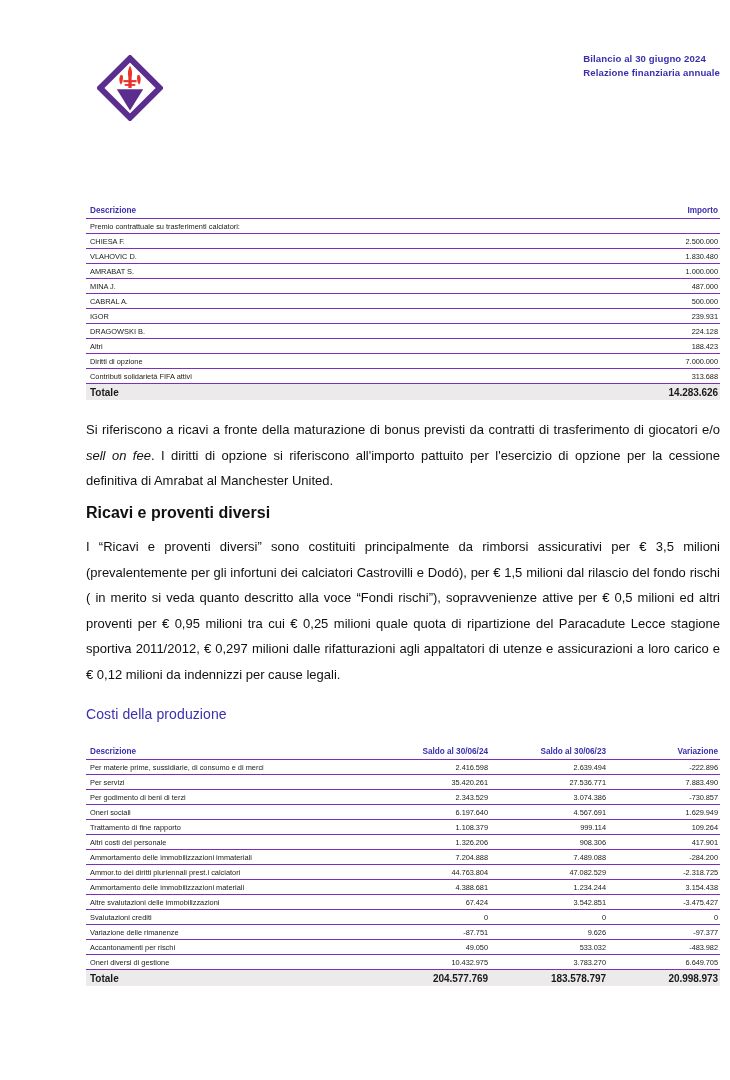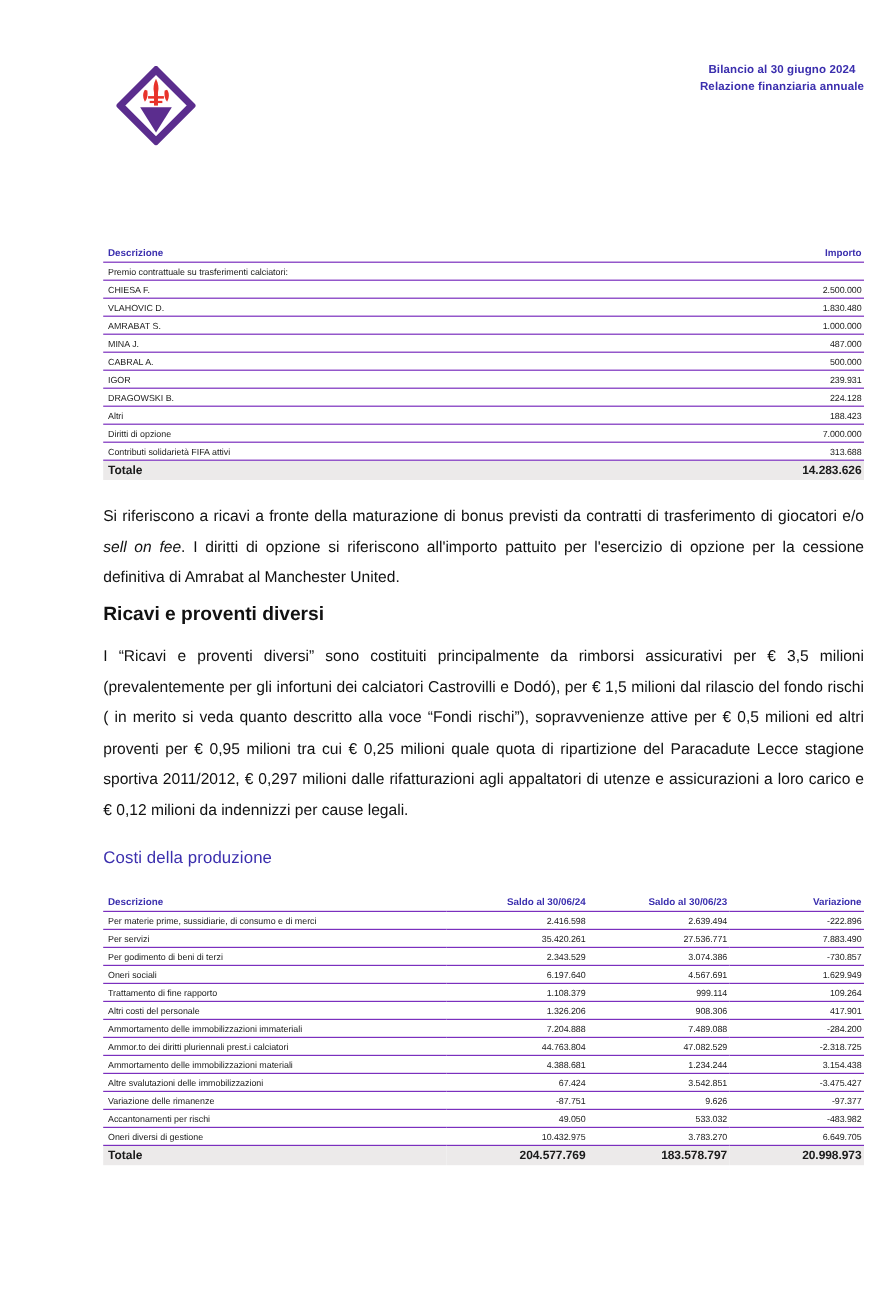--- a/index.html
+++ b/index.html
@@ -29,21 +29,21 @@
     position: absolute;
     left: 97px;
     top: 3px;
     width: 66px;
     height: 66px;
   }
   .header-text {
     position: absolute;
     right: 10px;
     top: 0px;
-    text-align: center;
+    text-align: left;
     color: #3b2fae;
     font-size: 9.6px;
     font-weight: bold;
     line-height: 14px;
     letter-spacing: 0.1px;
   }
 
   
   .tbl {
     position: absolute;
@@ -283,20 +283,26 @@
           <td>1.234.244</td>
           <td>3.154.438</td>
         </tr>
         <tr>
           <td class="left">Altre svalutazioni delle immobilizzazioni</td>
           <td>67.424</td>
           <td>3.542.851</td>
           <td>-3.475.427</td>
         </tr>
         <tr>
+          <td class="left">Svalutazioni crediti</td>
+          <td>0</td>
+          <td>0</td>
+          <td>0</td>
+        </tr>
+        <tr>
           <td class="left">Variazione delle rimanenze</td>
           <td>-87.751</td>
           <td>9.626</td>
           <td>-97.377</td>
         </tr>
         <tr>
           <td class="left">Accantonamenti per rischi</td>
           <td>49.050</td>
           <td>533.032</td>
           <td>-483.982</td>

